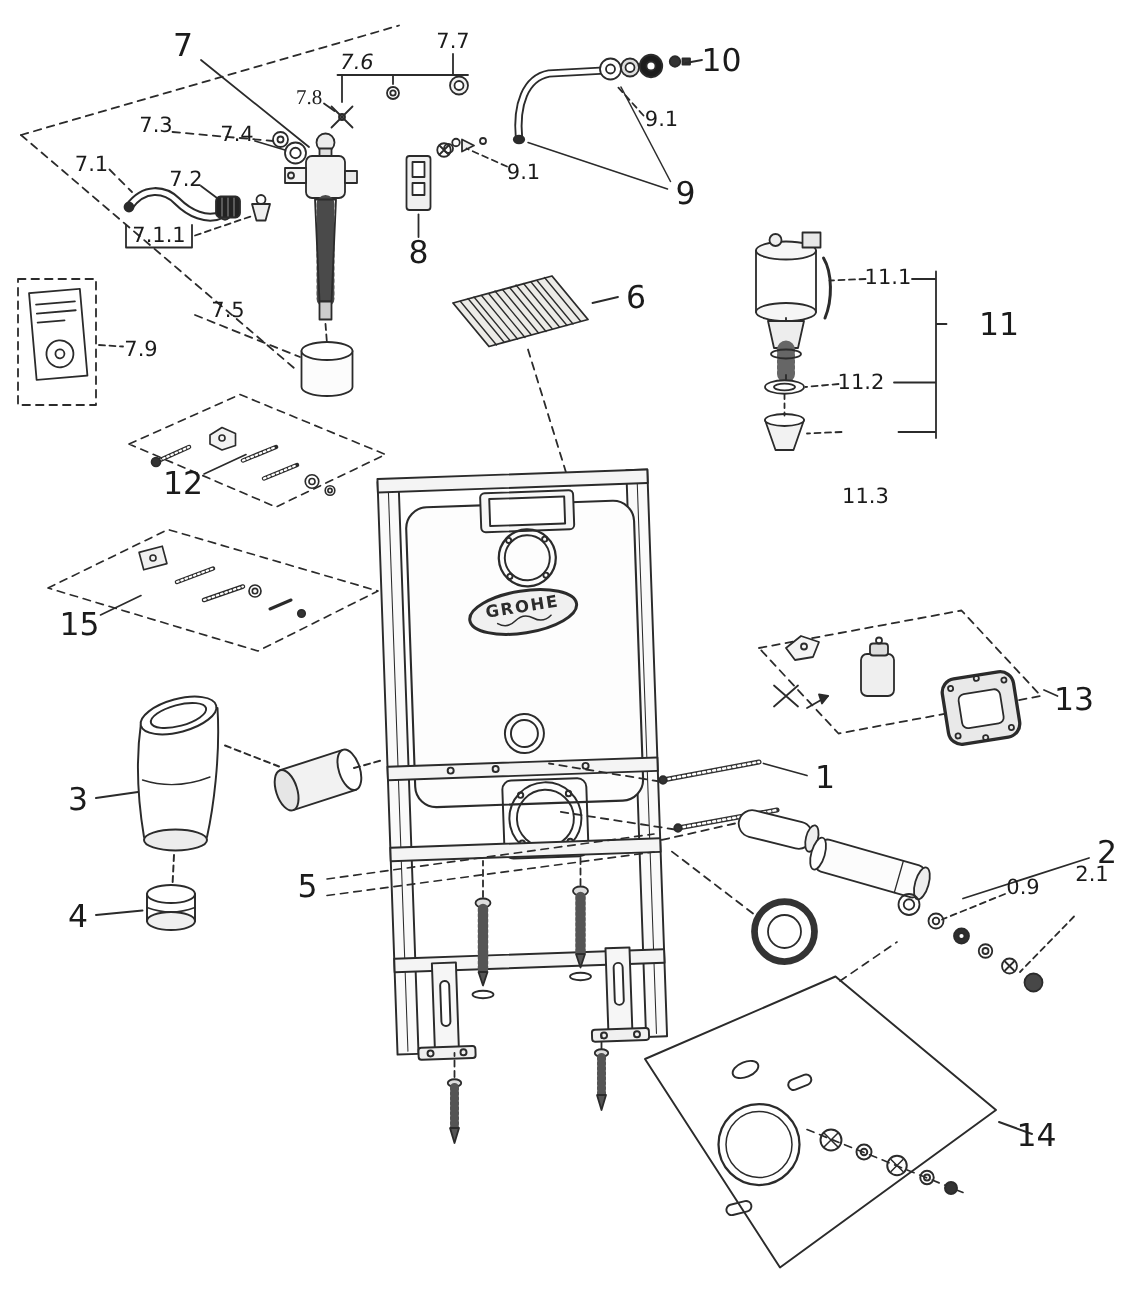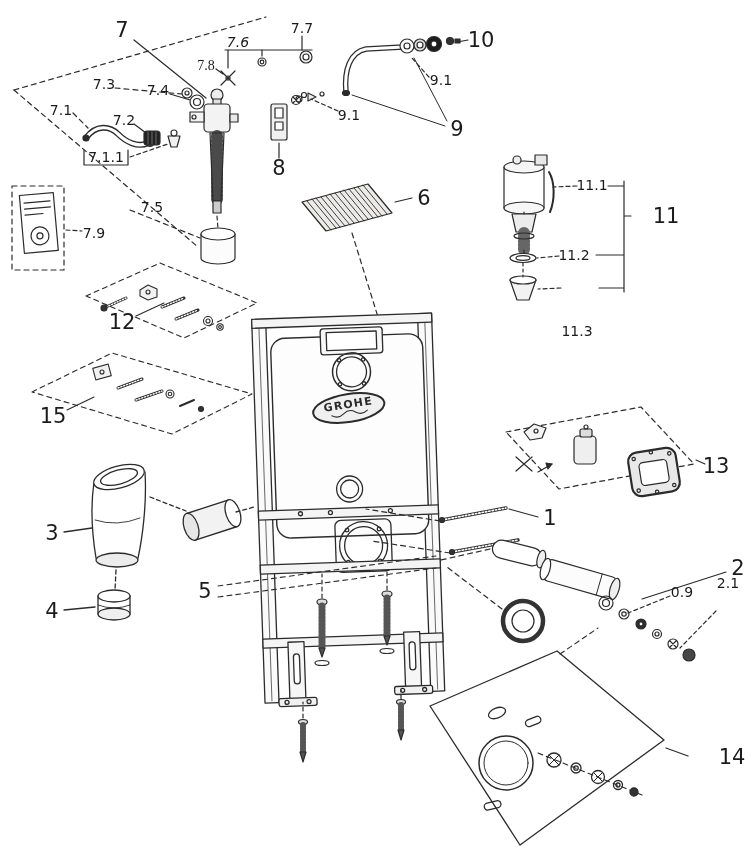--- a/index.html
+++ b/index.html
@@ -390,16 +390,16 @@
       <div class="part-label lg" style="left: 122px; top: 322px;">12</div>
       <div class="part-label lg" style="left: 53px; top: 416px;">15</div>
       <div class="part-label lg" style="left: 716px; top: 466px;">13</div>
       <div class="part-label lg" style="left: 550px; top: 518px;">1</div>
       <div class="part-label lg" style="left: 52px; top: 533px;">3</div>
       <div class="part-label lg" style="left: 738px; top: 568px;">2</div>
       <div class="part-label lg" style="left: 205px; top: 591px;">5</div>
       <div class="part-label sm" style="left: 682px; top: 592px;">0.9</div>
       <div class="part-label sm" style="left: 728px; top: 583px;">2.1</div>
       <div class="part-label lg" style="left: 52px; top: 611px;">4</div>
-      <div class="part-label lg" style="left: 732px; top: 757px; text-align: center;">14</div>
+      <div class="part-label lg" style="left: 691px; top: 757px; text-align: center;">14</div>
     </div>
 
 </div>
 
 </body></html>

